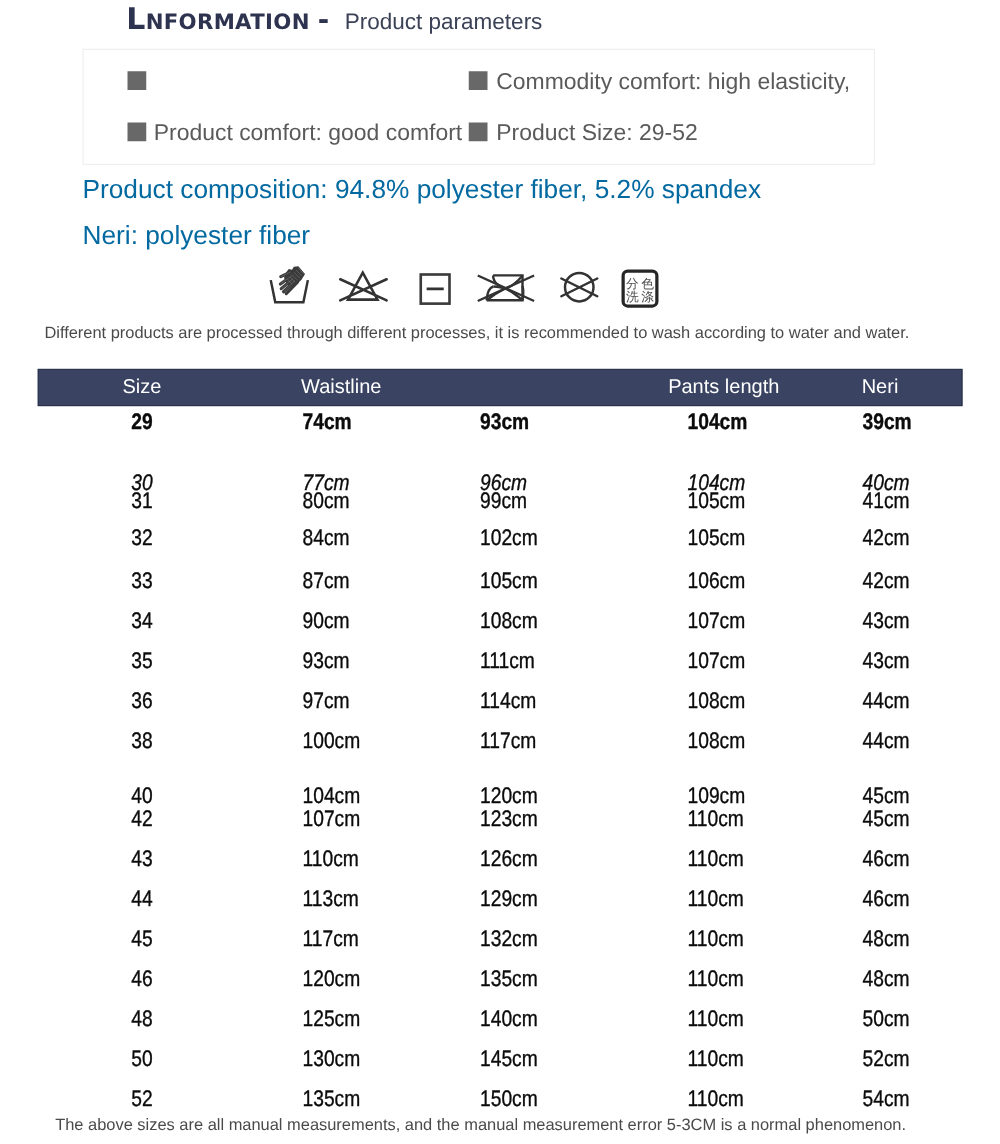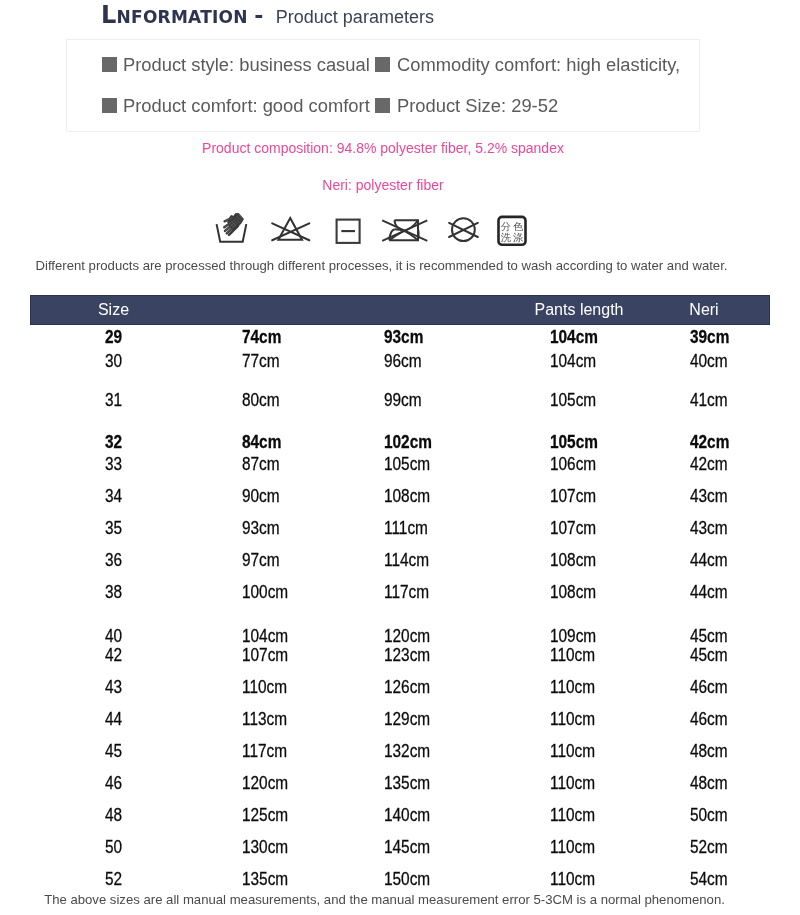--- a/index.html
+++ b/index.html
@@ -23,21 +23,21 @@
     color:#2e3350;margin-left:2px;}
   .title-sub{font-size:18px;color:#3b4257;margin-left:8px;}
 
   
   .info-box{position:absolute;left:66px;top:39px;width:634px;height:93px;
     border:1px solid #efefef;box-sizing:border-box;background:#fff;}
   .info-item{position:absolute;font-size:18.35px;color:#5a5a5a;line-height:20px;white-space:nowrap;}
   .bullet{position:absolute;width:15px;height:15px;background:#686868;}
 
   
-  .comp{position:absolute;left:66px;width:634px;text-align:center;font-size:14px;color:#ec4899;}
+  .comp{position:absolute;left:66px;width:634px;font-size:21px;color:#0369a1;}
 
   
   .care-icons{position:absolute;left:0;top:0;width:800px;height:0;}
   .care-ic{position:absolute;display:block;}
 
   
   .note{position:absolute;left:0;width:763px;text-align:center;font-size:13.15px;color:#4a4a4a;}
 
   
   .tbl{position:absolute;left:30px;top:295px;width:740px;}
@@ -56,21 +56,20 @@
 <div class="page">
 
   <div class="title-row" style="color: rgb(46, 51, 80);">
     <span class="title-main" style="color: rgb(46, 51, 80);">Lnformation</span>
     <span class="title-dash" style="color: rgb(46, 51, 80);">-</span>
     <span class="title-sub">Product parameters</span>
   </div>
 
   <div class="info-box"></div>
   <div class="bullet" style="left: 102px; top: 57px; background: rgb(104, 104, 104);"></div>
-  <div class="info-item" style="left:123px;top:55px">Product style: business casual</div>
   <div class="bullet" style="left: 375px; top: 57px; background: rgb(104, 104, 104);"></div>
   <div class="info-item" style="left:397px;top:55px">Commodity comfort: high elasticity,</div>
   <div class="bullet" style="left: 102px; top: 98px; background: rgb(104, 104, 104);"></div>
   <div class="info-item" style="left:123px;top:96px">Product comfort: good comfort</div>
   <div class="bullet" style="left: 375px; top: 98px; background: rgb(104, 104, 104);"></div>
   <div class="info-item" style="left:397px;top:96px">Product Size: 29-52</div>
 
   <div class="comp" style="top:140px">Product composition: 94.8% polyester fiber, 5.2% spandex</div>
   <div class="comp" style="top:177px">Neri: polyester fiber</div>
 
@@ -135,46 +134,47 @@
       <text x="22.2" y="27.2" font-family="'DejaVu Sans',sans-serif" font-size="10.2" fill="#4f4f4f" text-anchor="middle">涤</text>
     </svg>
 
   </div>
 
   <div class="note" style="top:258px">Different products are processed through different processes, it is recommended to wash according to water and water.</div>
 
   <div class="tbl">
     <div class="thead" style="background: rgb(58, 68, 98);">
         <div class="th" style="left: 3.5px; width: 160px;">Size</div>
+        <div class="th" style="left: 163px; width: 160px;">Waistline</div>
         <div class="th" style="left: 469px; width: 160px;">Pants length</div>
         <div class="th" style="left: 594px; width: 160px;">Neri</div>
       </div>
     <div class="tbody">
         <div class="trow" style="top: 33.6px; font-weight: bold;">
           <div class="td" style="left: 75px;">29</div>
           <div class="td" style="left: 212px;">74cm</div>
           <div class="td" style="left: 354px;">93cm</div>
           <div class="td" style="left: 520px;">104cm</div>
           <div class="td" style="left: 660px;">39cm</div>
         </div>
-        <div class="trow" style="top: 58px;">
+        <div class="trow" style="top: 83px; font-style: italic;">
           <div class="td" style="left: 75px;">30</div>
           <div class="td" style="left: 212px;">77cm</div>
           <div class="td" style="left: 354px;">96cm</div>
           <div class="td" style="left: 520px;">104cm</div>
           <div class="td" style="left: 660px;">40cm</div>
         </div>
         <div class="trow" style="top: 97.36px; text-decoration: underline;">
           <div class="td" style="left: 75px;">31</div>
           <div class="td" style="left: 212px;">80cm</div>
           <div class="td" style="left: 354px;">99cm</div>
           <div class="td" style="left: 520px;">105cm</div>
           <div class="td" style="left: 660px;">41cm</div>
         </div>
-        <div class="trow" style="top: 139px; font-weight: bold;">
+        <div class="trow" style="top: 127px;">
           <div class="td" style="left: 75px;">32</div>
           <div class="td" style="left: 212px;">84cm</div>
           <div class="td" style="left: 354px;">102cm</div>
           <div class="td" style="left: 520px;">105cm</div>
           <div class="td" style="left: 660px;">42cm</div>
         </div>
         <div class="trow" style="top: 161.12px;">
           <div class="td" style="left: 75px;">33</div>
           <div class="td" style="left: 212px;">87cm</div>
           <div class="td" style="left: 354px;">105cm</div>

